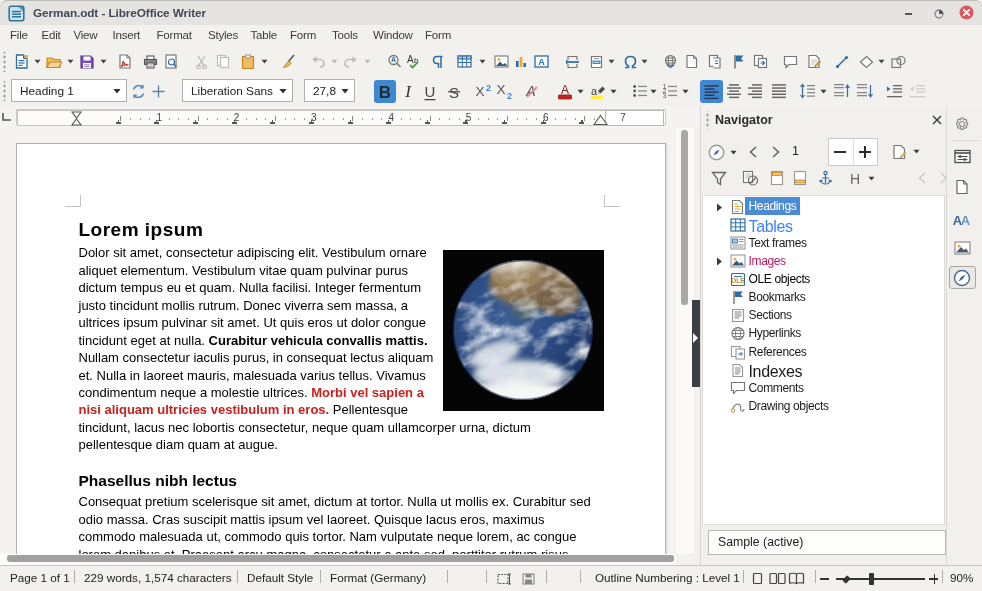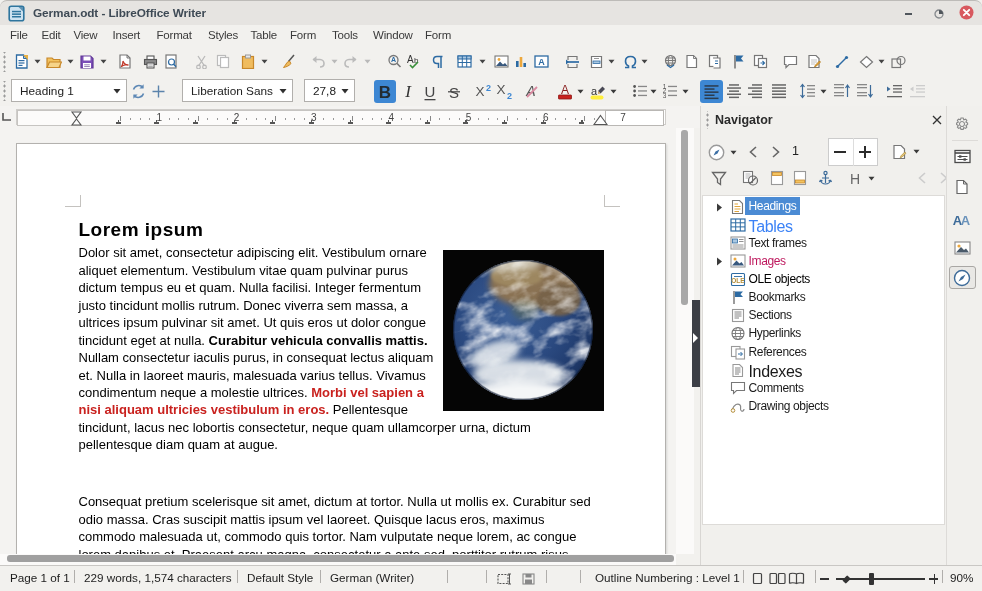--- a/index.html
+++ b/index.html
@@ -703,20 +703,21 @@
 </g>
 <ellipse cx="52" cy="104" rx="26" ry="12" fill="#e9edf0" filter="url(#bl1)" opacity="0.85" transform="rotate(-18 52 104)"></ellipse>
 <ellipse cx="76" cy="124" rx="46" ry="14" fill="#ebeff1" filter="url(#bl1)" opacity="0.9"></ellipse>
 <ellipse cx="80" cy="147" rx="58" ry="16" fill="#f4f6f7" filter="url(#bl1)"></ellipse>
 <circle cx="80" cy="80" r="70" fill="none" stroke="#101b33" stroke-width="3" opacity="0.45"></circle>
 <circle cx="80" cy="80" r="70" fill="none" stroke="#0a1426" stroke-width="1.5" opacity="0.6"></circle>
 </g>
 </svg>
       </div>
       <div style="position:absolute;left:61.5px;top:100.4px;font-size:13px;color:#000;line-height:17.45px;white-space:nowrap">Dolor sit amet, consectetur adipiscing elit. Vestibulum ornare<br>aliquet elementum. Vestibulum vitae quam pulvinar purus<br>dictum tempus eu et quam. Nulla facilisi. Integer fermentum<br>justo tincidunt mollis rutrum. Donec viverra sem massa, a<br>ultrices ipsum pulvinar sit amet. Ut quis eros ut dolor congue<br>tincidunt eget at nulla. <b>Curabitur vehicula convallis mattis.</b><br>Nullam consectetur iaculis purus, in consequat lectus aliquam<br>et. Nulla in laoreet mauris, malesuada varius tellus. Vivamus<br>condimentum neque a molestie ultrices. <b style="color:#c9211e">Morbi vel sapien a</b><br><b style="color:#c9211e">nisi aliquam ultricies vestibulum in eros.</b> Pellentesque<br>tincidunt, lacus nec lobortis consectetur, neque quam ullamcorper urna, dictum<br>pellentesque diam quam at augue.</div>
+      <div style="position:absolute;left:61.5px;top:328.6px;font-size:15.5px;font-weight:bold;color:#000;line-height:15.5px">Phasellus nibh lectus</div>
       <div style="position:absolute;left:61.5px;top:349.3px;font-size:13px;color:#000;line-height:17.45px;white-space:nowrap">Consequat pretium scelerisque sit amet, dictum at tortor. Nulla ut mollis ex. Curabitur sed<br>odio massa. Cras suscipit mattis ipsum vel laoreet. Quisque lacus eros, maximus<br>commodo malesuada ut, commodo quis tortor. Nam vulputate neque lorem, ac congue<br>lorem dapibus et. Praesent arcu magna, consectetur a ante sed, porttitor rutrum risus.<br>Aliquam erat volutpat. Nunc commodo.</div>
     </div>
 </div>
 <div id="vscroll">
     <div id="vthumb"></div>
   </div>
 <div id="hscroll">
     <div id="hthumb"></div>
   </div>
 <div id="sbhandle"></div>
@@ -906,20 +907,21 @@
       </div>
       <div style="position:absolute;left:45.5px;top:184.8px;color:#1a1a1a;font-size:12px;letter-spacing:-0.35px">Comments</div>
       <div style="position:absolute;left:26.5px;top:202.9px">
         <svg style="" width="16" height="15" viewBox="0 0 16 15">
           <path d="M2 11 C4 5 8 4 10 6 C12 8 9 11 11.5 12 C12.8 12.5 14 11.5 14 10" stroke="#888" stroke-width="1.2" fill="none"></path>
           <circle cx="3" cy="11.5" r="1.8" fill="#fff" stroke="#b58f3a" stroke-width="1"></circle>
         </svg>
       </div>
       <div style="position:absolute;left:45.5px;top:202.9px;color:#1a1a1a;font-size:12px;letter-spacing:-0.35px">Drawing objects</div>
     </div>
+  <div id="samplebox">Sample (active)</div>
 </div>
 <div id="tabstrip">
     <div style="position:absolute;left:6.0px;top:9.0px">
       <svg style="" width="18" height="18" viewBox="0 0 18 18">
         <path d="M9 3 L10.2 3 L10.8 4.8 L12.6 4.2 L13.8 5.4 L12.9 7 L14.6 8 L14.6 9.5 L12.9 10.4 L13.8 12.2 L12.6 13.4 L10.8 12.6 L10.2 14.4 L8 14.4 L7.4 12.6 L5.6 13.4 L4.4 12.2 L5.3 10.4 L3.6 9.5 L3.6 8 L5.3 7 L4.4 5.4 L5.6 4.2 L7.4 4.8 L8 3 Z M9 6.5 A2.5 2.5 0 1 0 9.01 6.5" fill="none" stroke="#888" stroke-width="1.1"></path>
       </svg>
     </div>
     <div style="position:absolute;left:5px;top:34px;width:26px;height:1px;background:#dddbd8"></div>
     <div style="position:absolute;left:6.5px;top:42.5px">
       <svg style="" width="17" height="15" viewBox="0 0 17 15">
@@ -957,21 +959,21 @@
       </svg>
     </div>
   </div>
 <div id="statusbar">
   <span class="s" style="left:10px">Page 1 of 1</span>
   <div class="sep" style="left:74px"></div>
   <span class="s" style="left:84px">229 words, 1,574 characters</span>
   <div class="sep" style="left:237px"></div>
   <span class="s" style="left:247px">Default Style</span>
   <div class="sep" style="left:320px"></div>
-  <span class="s" style="left:330px">German (Writer)</span>
+  <span class="s" style="left:330px">Format (Germany)</span>
   <div class="sep" style="left:447px"></div>
   <div class="sep" style="left:486px"></div>
   <div class="sep" style="left:546px"></div>
   <div class="sep" style="left:580px"></div>
   <span class="s" style="left:595px">Outline Numbering : Level 1</span>
   <div class="sep" style="left:743px"></div>
   <div class="sep" style="left:815px"></div>
   <div class="sep" style="left:942px"></div>
   <span class="s" style="left:950px">90%</span>
   <div style="position:absolute;left:496.5px;top:6.5px">

